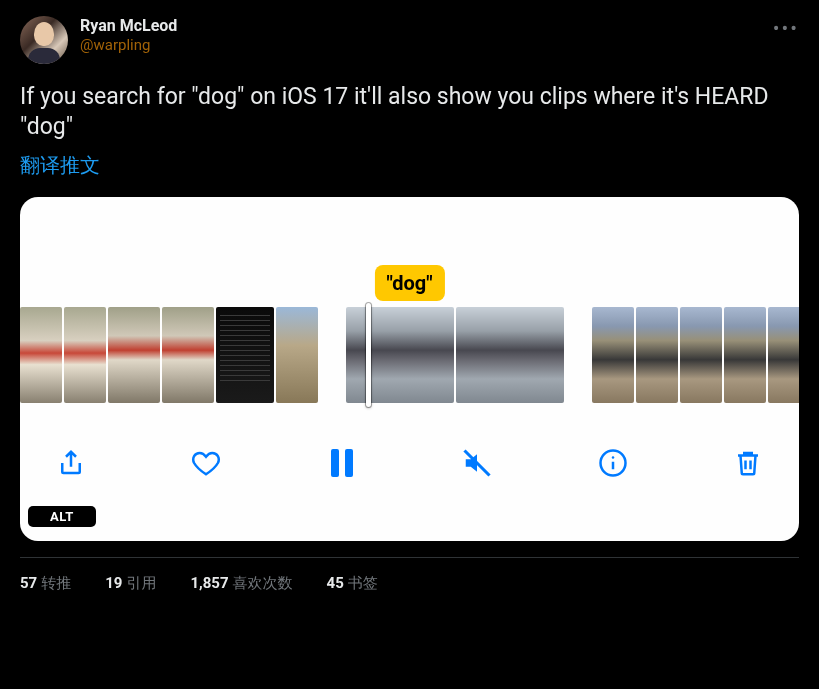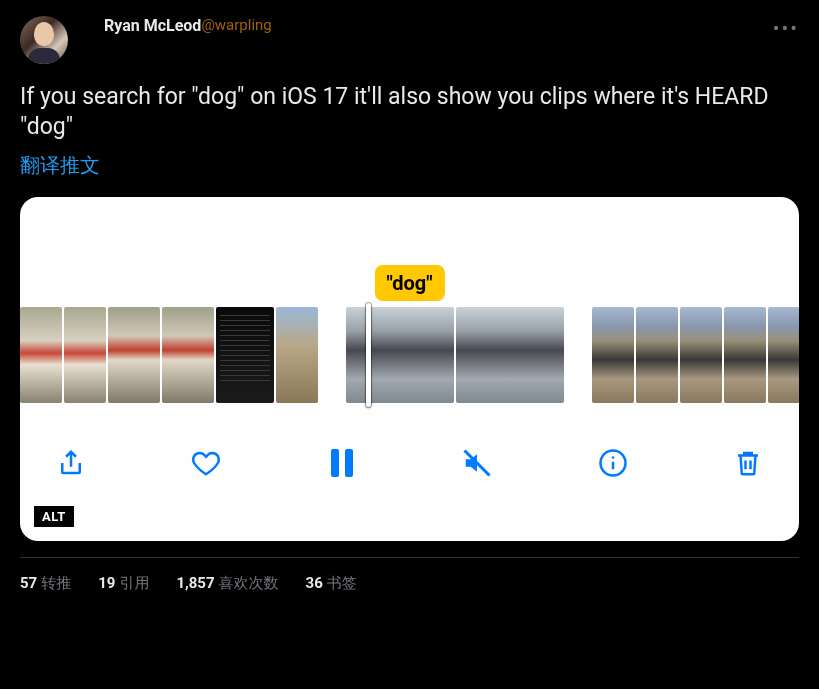--- a/index.html
+++ b/index.html
@@ -41,23 +41,22 @@
   .avatar::before {
     content: '';
     position: absolute;
     bottom: -4px; left: 8px;
     width: 32px; height: 20px;
     background: #2a2a3a;
     border-radius: 12px 12px 0 0;
   }
   .user-info {
     display: flex;
-    flex-direction: row;
+    flex-direction: column;
     line-height: 1.25;
-    margin-left: 24px;
   }
   .display-name {
     font-weight: 700;
     font-size: 16px;
     color: #e7e9ea;
   }
   .handle {
     font-size: 15px;
     color: #a16207;
   }
@@ -167,44 +166,44 @@
     align-items: center;
     justify-content: center;
     cursor: pointer;
     color: #007aff;
   }
   .tb-btn svg { width: 30px; height: 30px; }
   .pause-icon { display: flex; gap: 6px; }
   .pause-icon span { width: 8px; height: 28px; background: #007aff; border-radius: 2px; }
   .alt-badge {
     position: absolute;
-    left: 14px;
+    left: 8px;
     bottom: 14px;
     background: #000;
     color: #fff;
     font-size: 13px;
     font-weight: 700;
-    padding: 3px 8px;
-    border-radius: 0;
+    padding: 3px 22px;
+    border-radius: 5px;
     letter-spacing: 0.5px;
   }
   .meta {
     margin-top: 18px;
     font-size: 16px;
     color: #71767b;
   }
   .meta .views-num { color: #e7e9ea; font-weight: 700; }
   .divider {
     height: 1px;
     background: #2f3336;
     margin-top: 16px;
   }
   .stats {
     display: flex;
-    gap: 27px;
+    gap: 34px;
     padding: 16px 0;
     font-size: 15px;
     color: #71767b;
   }
   .stats .num { color: #e7e9ea; font-weight: 700; margin-right: 4px; }
 </style>
 </head>
 <body>
 
 <div class="tweet">
@@ -292,16 +291,16 @@
     <div class="alt-badge">ALT</div>
   </div>
 
 
   <div class="divider"></div>
 
   <div class="stats">
     <div><span class="num">57</span><span>转推</span></div>
     <div><span class="num">19</span><span>引用</span></div>
     <div><span class="num">1,857</span><span>喜欢次数</span></div>
-    <div><span class="num">36</span><span>书签</span></div>
+    <div><span class="num">45</span><span>书签</span></div>
   </div>
 
 </div>
 
 </body></html>

